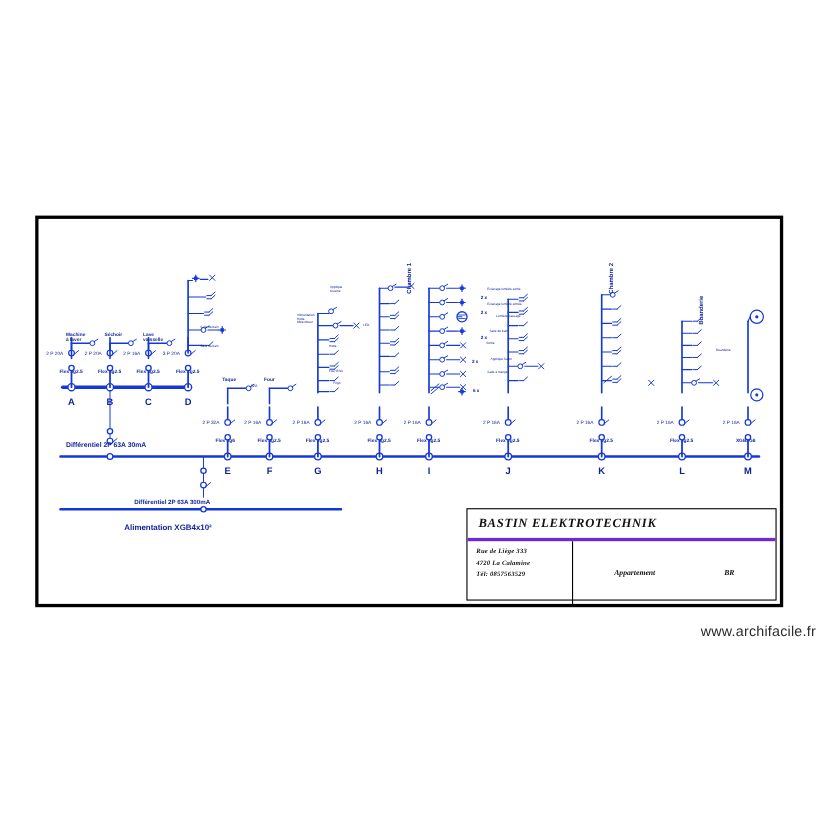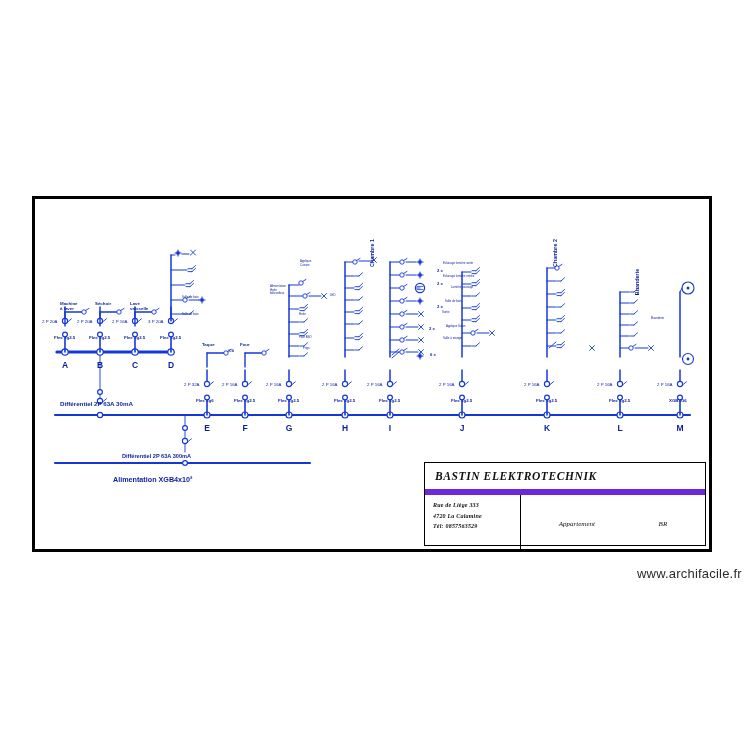--- a/index.html
+++ b/index.html
@@ -3,30 +3,30 @@
 <meta charset="utf-8">
 <style>
   html,body{margin:0;padding:0;background:#ffffff;}
   body{width:750px;height:750px;font-family:"Liberation Sans",sans-serif;position:relative;overflow:hidden;}
   #stage{position:absolute;left:0;top:0;width:750px;height:750px;}
   .frame{position:absolute;left:32px;top:196px;width:680px;height:356px;border:3px solid #000;background:#fff;box-sizing:border-box;}
   svg.sheet{position:absolute;left:0;top:0;width:750px;height:750px;overflow:visible;}
   .watermark{position:absolute;left:637px;top:566px;font-size:13px;color:#2b2b2b;letter-spacing:.2px;}
   
   .tblock{position:absolute;left:424px;top:462px;width:282px;height:84px;border:1px solid #000;background:#fff;box-sizing:border-box;}
-  .tb-head{height:26px;border-bottom:6px solid #6d28d9;display:flex;align-items:center;padding-left:10px;text-align:center;}
+  .tb-head{height:26px;border-bottom:3px solid #6d28d9;display:flex;align-items:center;padding-left:10px;text-align:center;}
   .tb-head span{font-family:"Liberation Serif",serif;font-weight:bold;font-style:italic;font-size:11.5px;letter-spacing:.6px;color:#111;}
   .tb-body{display:flex;height:57px;}
   .tb-c1{width:96px;border-right:1px solid #000;padding:5px 0 0 8px;box-sizing:border-box;}
   .tb-c2{width:110px;border-right:1px solid #000;padding:4px 0 0 6px;box-sizing:border-box;}
   .tb-c3{flex:1;display:flex;align-items:center;justify-content:space-around;padding:0 6px;box-sizing:border-box;}
   .tb-c1 div{font-family:"Liberation Serif",serif;font-style:italic;font-weight:bold;font-size:6px;color:#111;line-height:10.5px;letter-spacing:.2px;}
   .tb-c2 .nm{font-family:"Liberation Serif",serif;font-weight:bold;font-size:7.6px;color:#111;line-height:11px;}
   .tb-c2 div.ad{font-family:"Liberation Serif",serif;font-size:6px;color:#111;line-height:10px;}
-  .tb-c3 span{font-family:"Liberation Serif",serif;font-style:italic;font-weight:normal;font-size:7px;color:#111;}
+  .tb-c3 span{font-family:"Liberation Serif",serif;font-style:italic;font-weight:bold;font-size:7px;color:#111;}
   
 </style>
 </head>
 <body>
 
 <div id="stage">
 
   <div class="frame"></div>
 
   <svg class="sheet" id="draw" viewBox="0 0 750 750">

